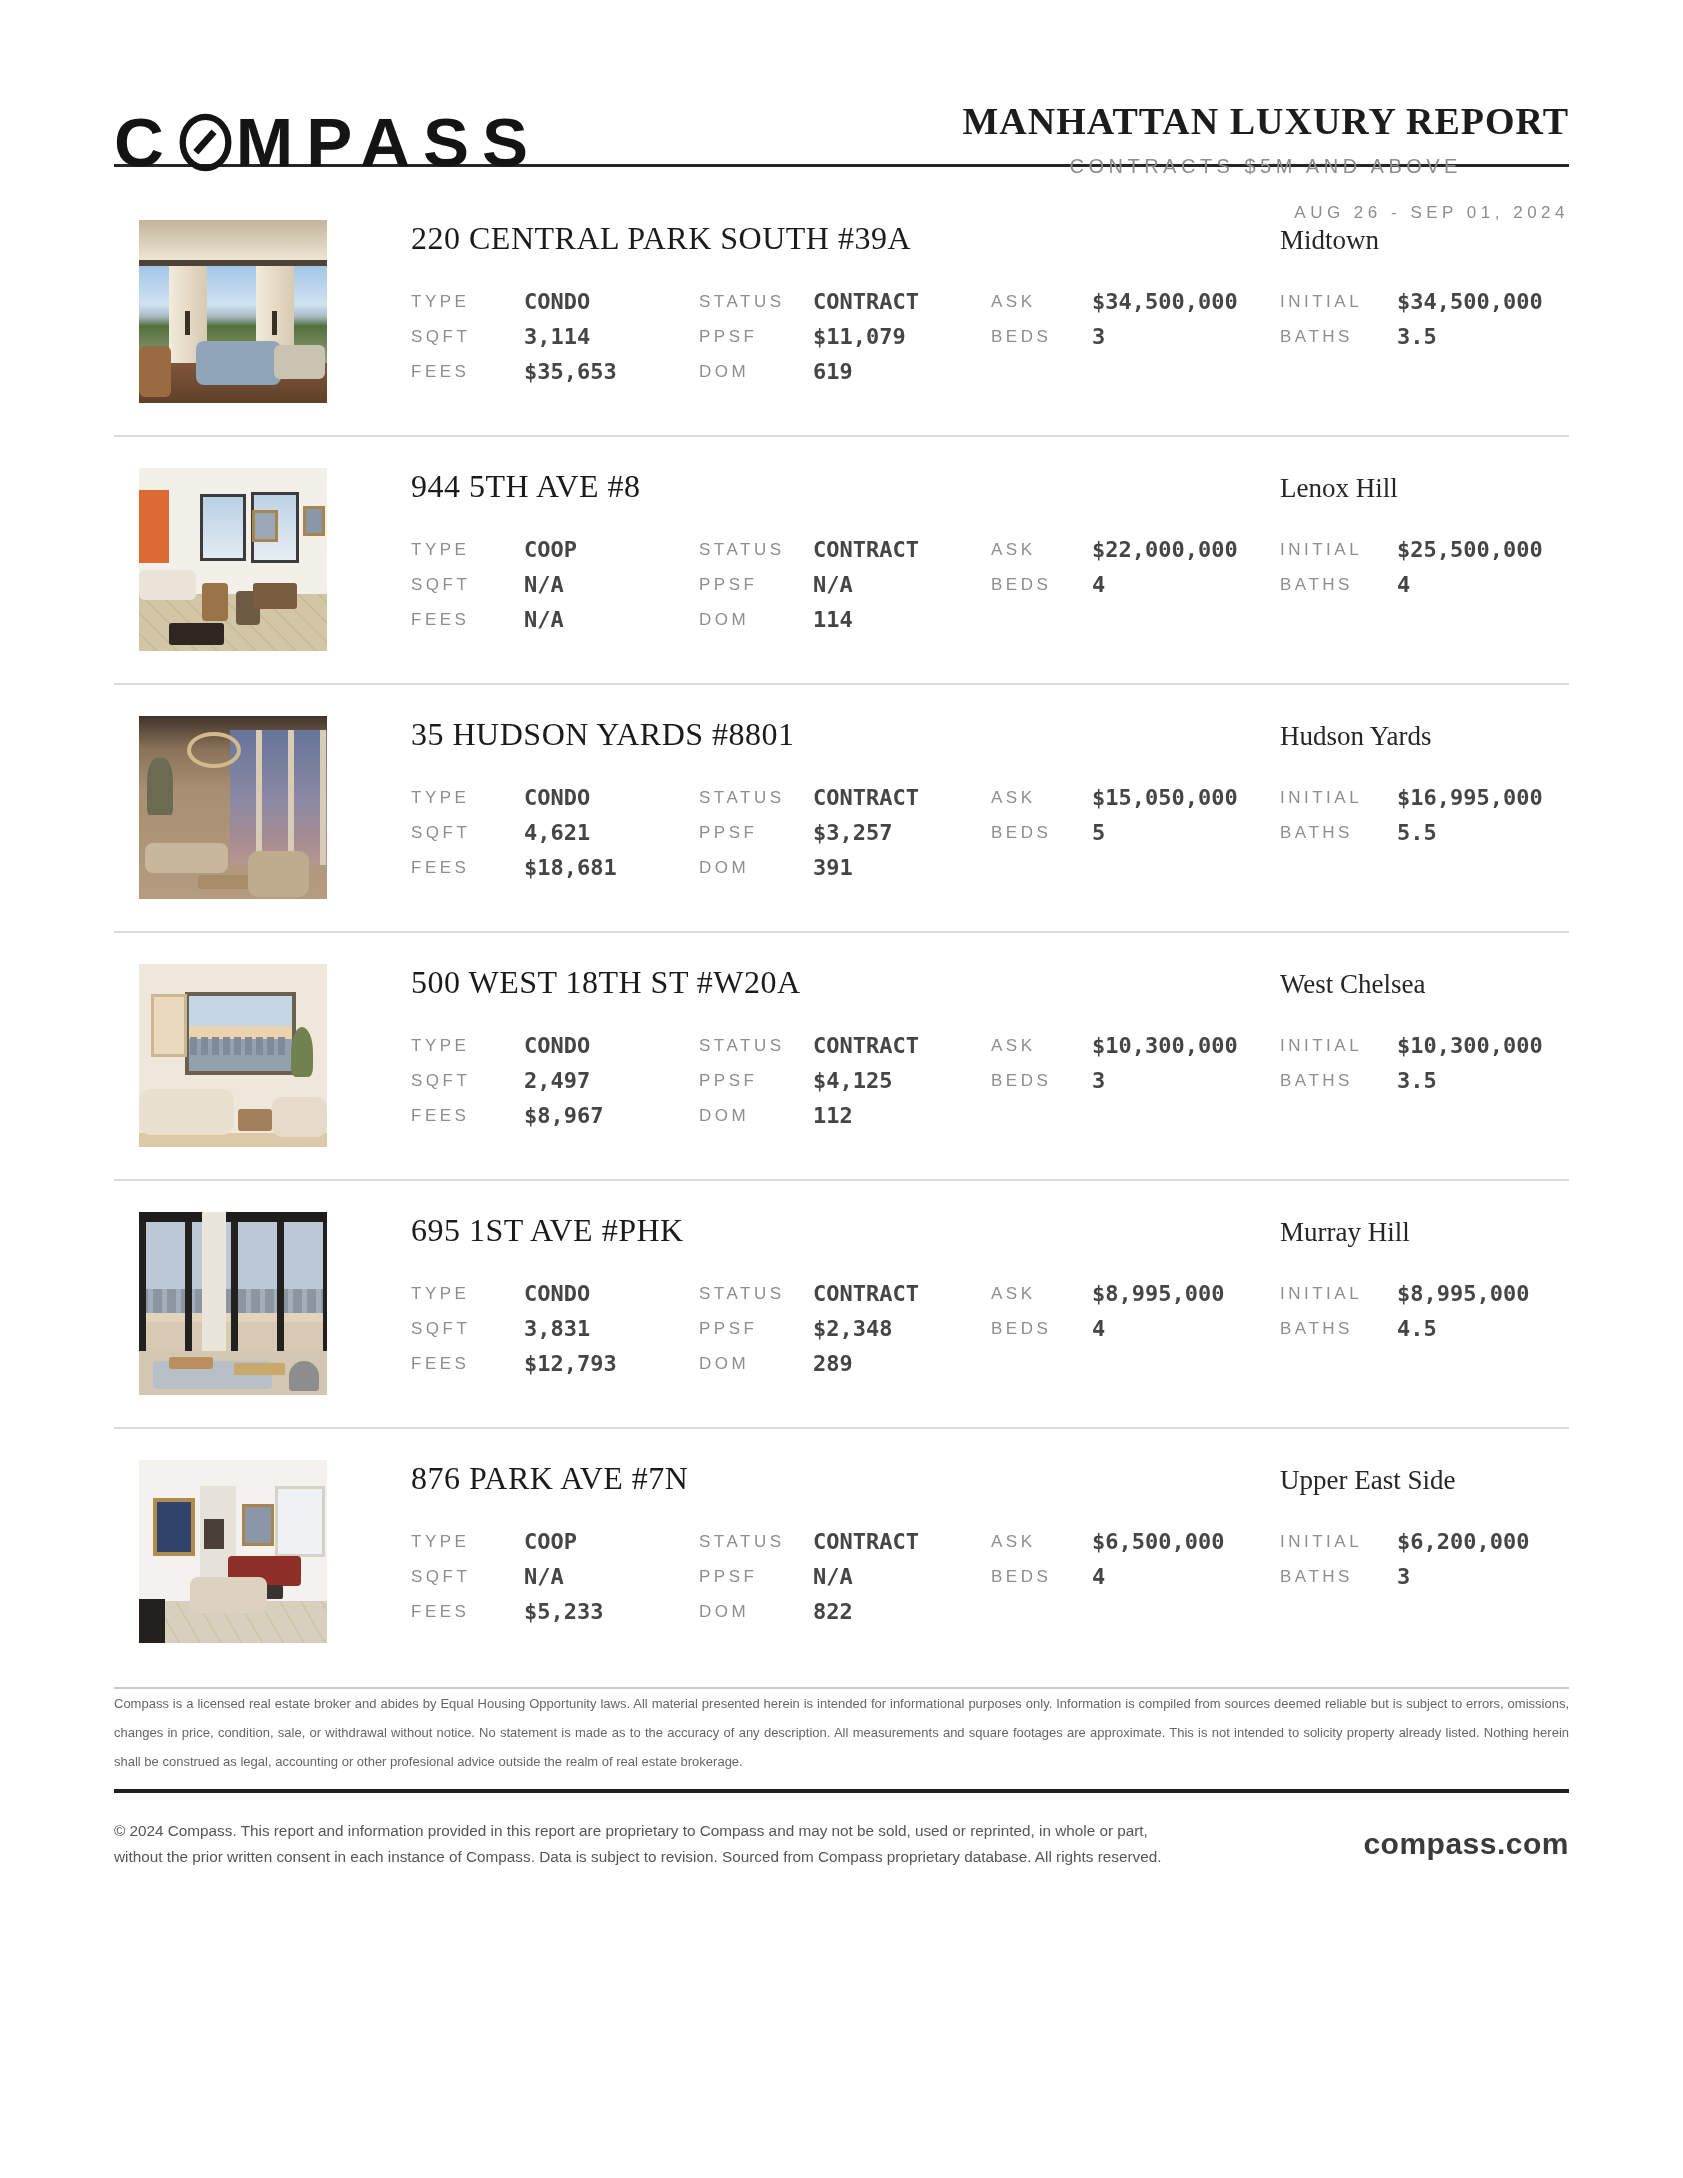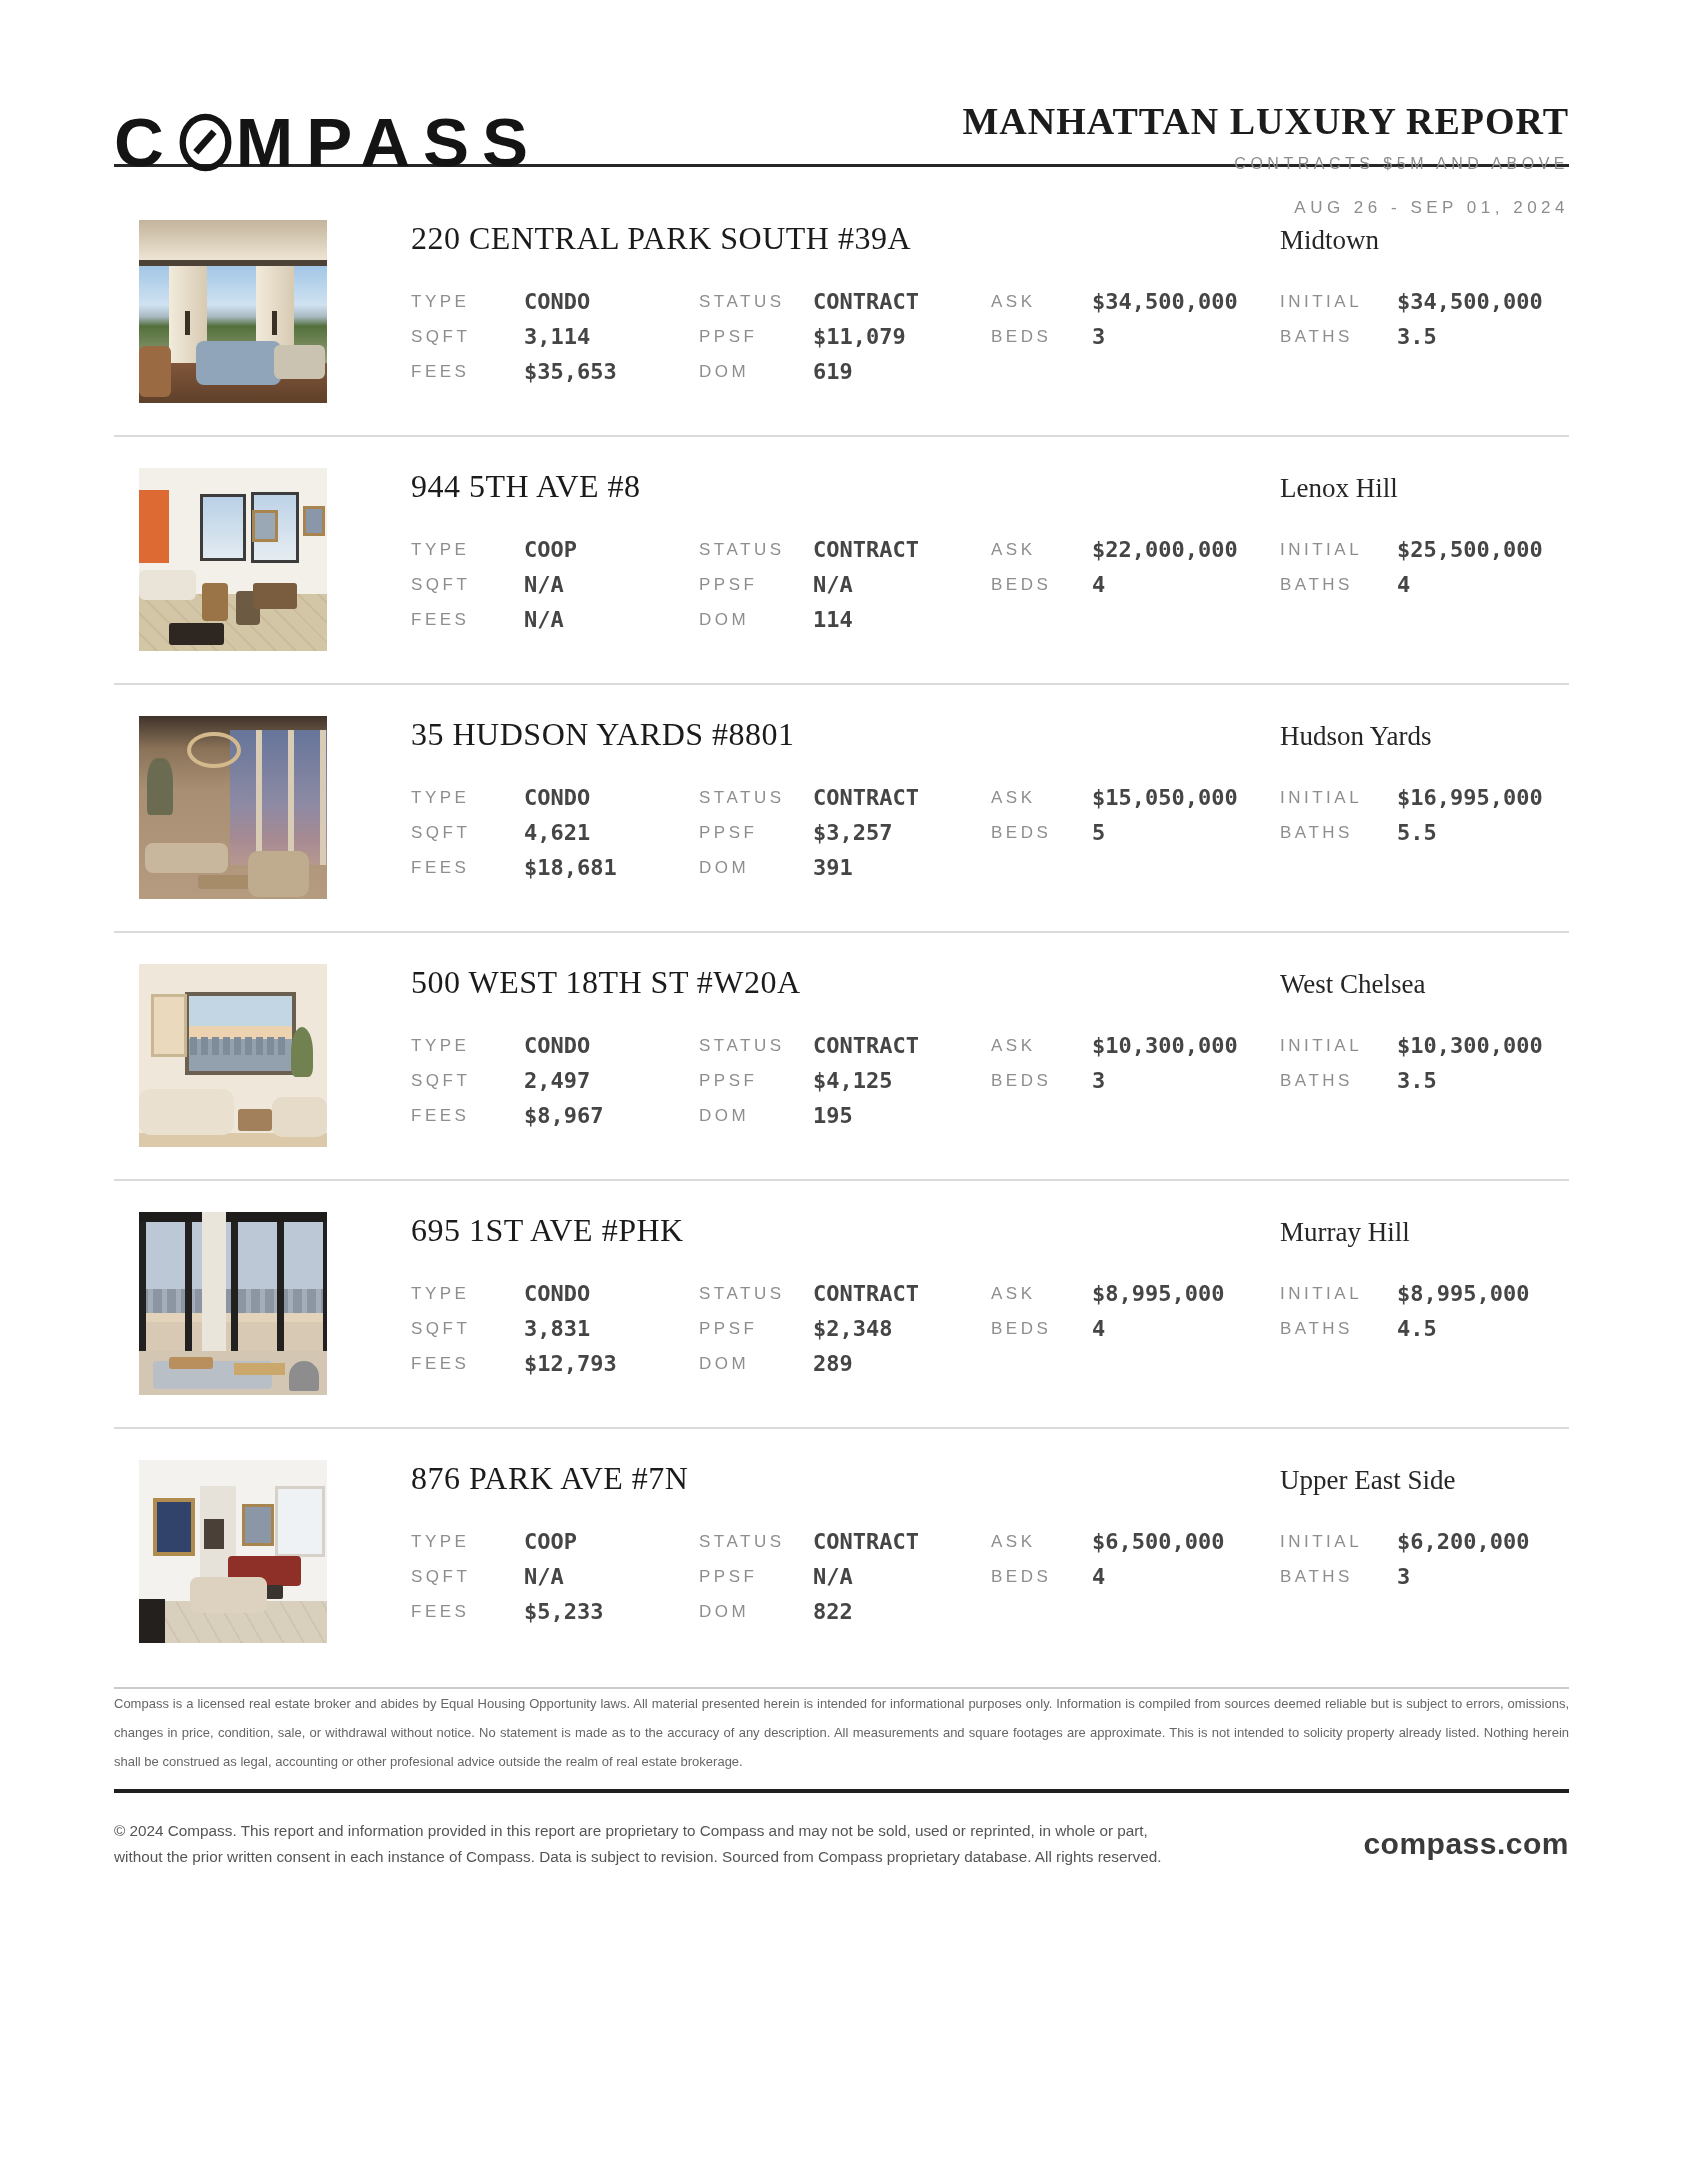--- a/index.html
+++ b/index.html
@@ -10,21 +10,21 @@
   }
   
   .header{display:flex;justify-content:space-between;align-items:flex-start;
     padding-top:97px;height:164px;box-sizing:border-box;}
   .logo{display:flex;align-items:center;margin-top:6px;
     font-size:69px;font-weight:bold;letter-spacing:13px;color:#141414;}
   .logo svg{margin:0 2px 0 0;display:block;}
   .header-right{text-align:right;padding-top:2px;}
   .report-title{font-family:"Liberation Serif",serif;font-size:38px;
     letter-spacing:1px;color:#1c1c1c;line-height:44px;font-weight:bold;}
-  .report-sub{margin-top:12px;font-size:16px;letter-spacing:4.5px;color:#8d8d8d;}
+  .report-sub{margin-top:12px;font-size:20px;letter-spacing:4.5px;color:#8d8d8d;text-align:center;}
   .report-date{margin-top:25px;font-size:17px;letter-spacing:4.5px;color:#8d8d8d;}
   .rule-dark{height:3px;background:#262626;}
   
   .listing{display:flex;box-sizing:border-box;height:248px;padding-top:31px;
     border-bottom:2px solid #dadada;gap:44px;}
   .listing.first{height:270px;padding-top:53px;}
   .listing.last{height:260px;border-bottom:2px solid #cbcbcb;}
   .thumb{width:188px;height:183px;margin-left:25px;flex:none;position:relative;
     overflow:hidden;background:#ddd;}
   .thumb div{position:absolute;}
@@ -310,21 +310,21 @@
         <div class="val">2,497</div>
         <div class="lbl">PPSF</div>
         <div class="val">$4,125</div>
         <div class="lbl">BEDS</div>
         <div class="val">3</div>
         <div class="lbl">BATHS</div>
         <div class="val">3.5</div>
         <div class="lbl">FEES</div>
         <div class="val">$8,967</div>
         <div class="lbl">DOM</div>
-        <div class="val">195</div>
+        <div class="val">112</div>
         <div></div>
           <div></div>
           <div></div>
           <div></div>
       </div>
     </div>
   </div>
 
   <div class="listing">
     <div class="thumb t5">

